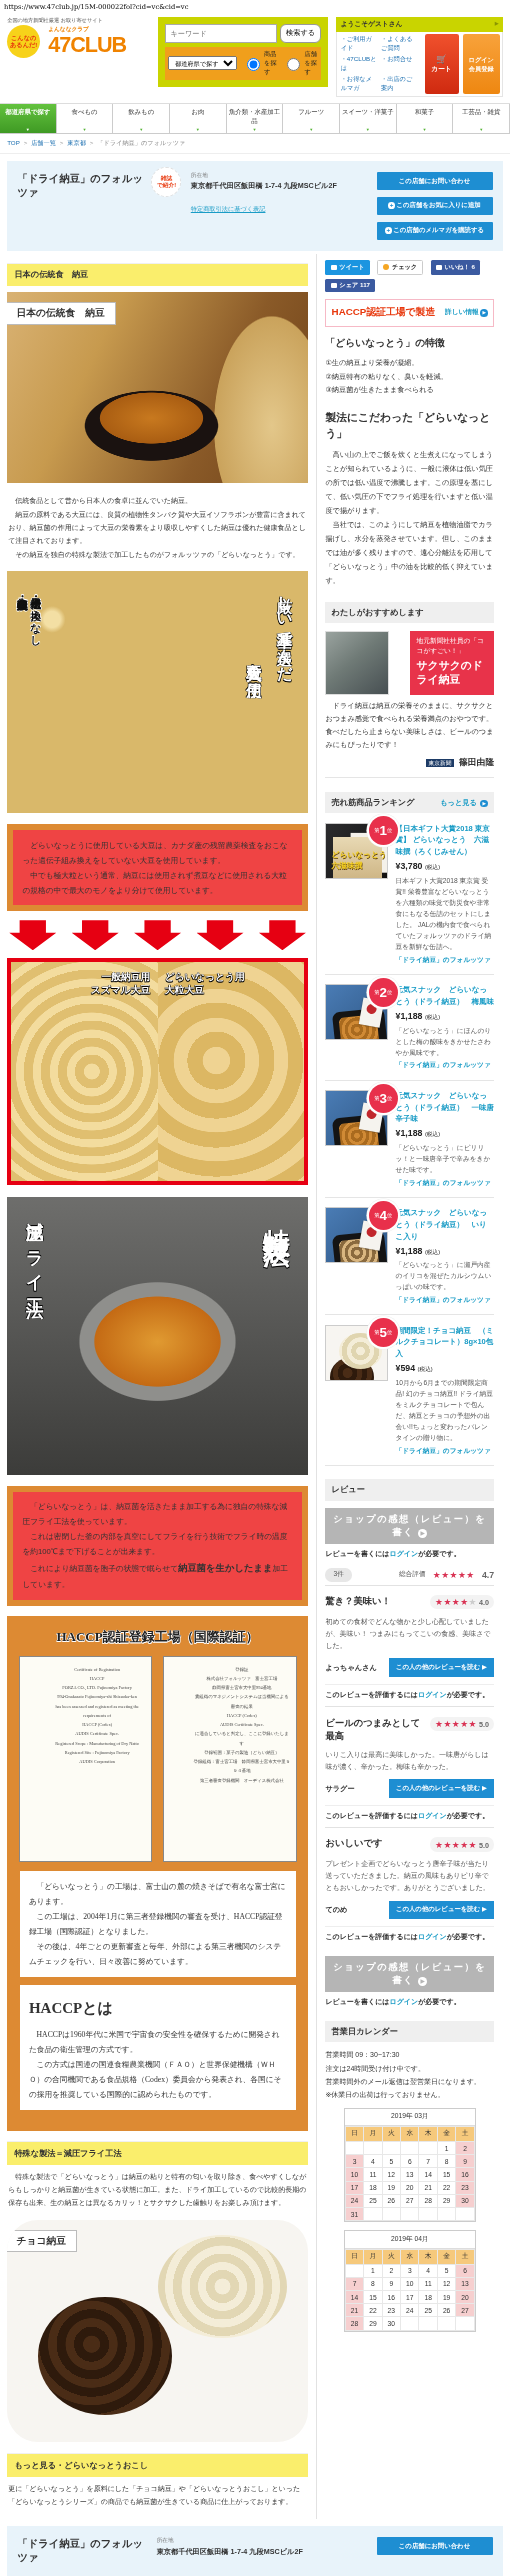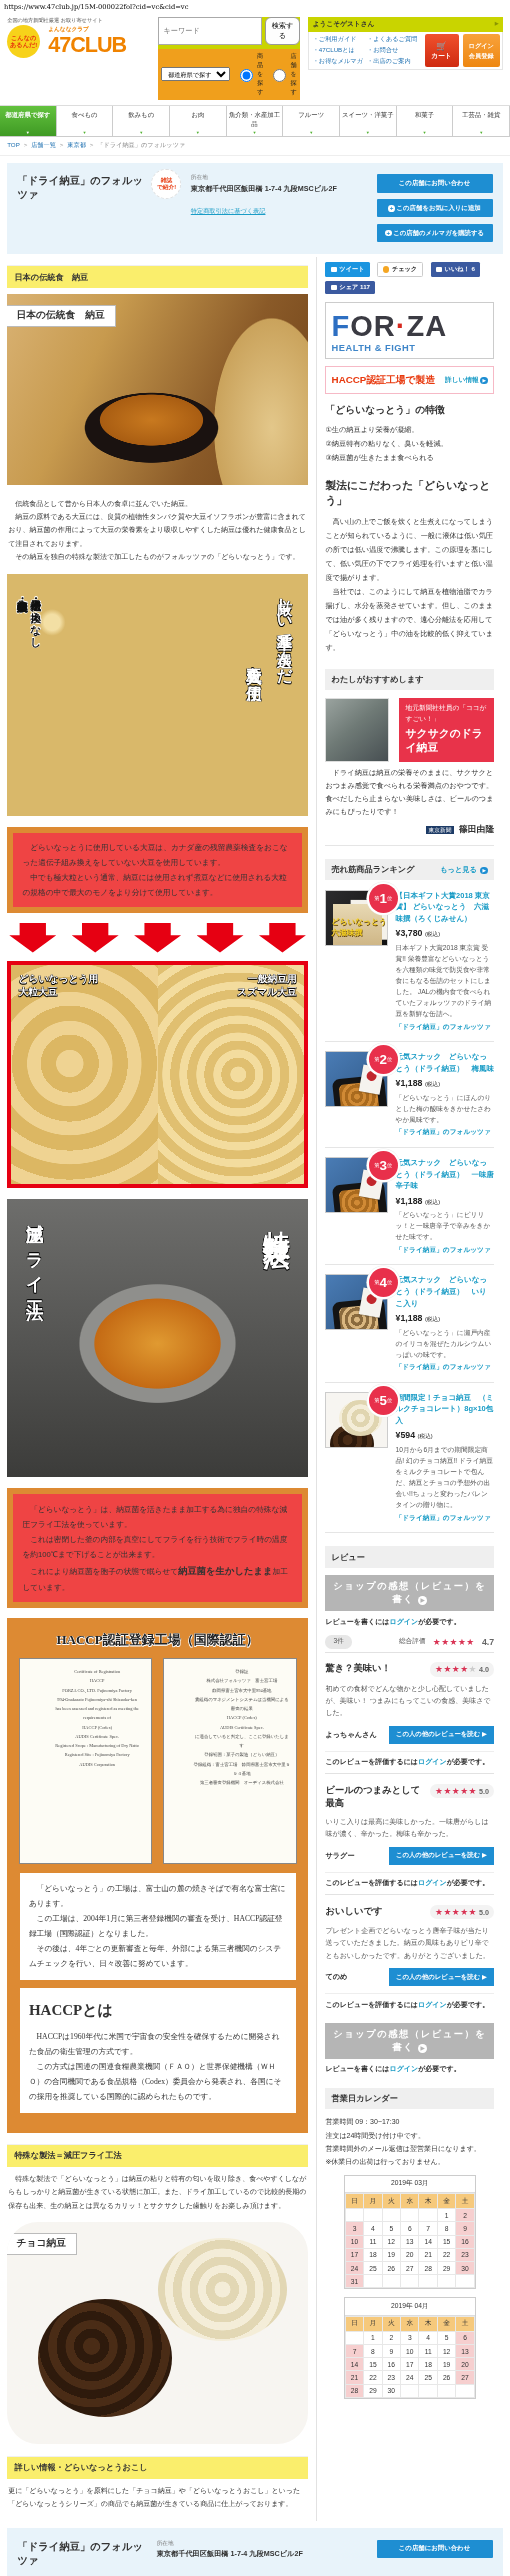--- a/index.html
+++ b/index.html
@@ -15,21 +15,21 @@
   
   .site-header { display:flex; gap:7.2px; padding:5.2px 7.2px 3.1px; align-items:flex-start; }
   .logo-area { width:144px; }
   .tagline { font-size:5.2px; color:#555; margin-bottom:1px; }
   .logo-row { display:flex; align-items:center; gap:8px; }
   .bubble { width:33px; height:33px; border-radius:50%; background:#f7d21a; color:#e8380d;
             font-weight:bold; font-size:6.2px; display:flex; flex-direction:column;
             align-items:center; justify-content:center; line-height:1.2; flex-shrink:0;}
   .logo-main { color:#f08300; font-weight:bold; font-size:21.6px; letter-spacing:-1px; line-height:1; }
   .logo-kana { color:#f08300; font-weight:bold; font-size:5.7px; display:block; }
-  .search-panel { width:142px; background:#c9d400; padding:0; }
+  .search-panel { width:170px; background:#c9d400; padding:7px; }
   .search-row { display:flex; gap:3.1px; }
   .search-row input { flex:1; border:0.5px solid #aaa; padding:4.1px; font-size:7.2px; }
   .search-btn { background:#fefefe; border:0.5px solid #999; border-radius:6px; padding:3.1px 5.2px;
                 font-size:7.2px; cursor:pointer; }
   .pref-row { background:#f09f1c; margin-top:3.6px; padding:3.1px; display:flex; align-items:center;
               gap:4.1px; font-size:6.2px; }
   .pref-row select { font-size:6.2px; padding:1.5px; }
   .radio-lbl { display:flex; align-items:center; gap:1.5px; color:#222; }
   .user-panel { flex:1; }
   .welcome-bar { background:#c9d400; padding:3.1px 5.2px; font-weight:bold; font-size:6.7px;
@@ -160,21 +160,21 @@
   .binfo { display:inline-block; width:7.7px; height:7.7px; border-radius:50%; background:#1e8ed2;
            color:#fff; font-size:4.6px; text-align:center; line-height:7.7px; margin-left:1.5px;}
   .feat-title { font-size:9.8px; font-weight:bold; margin:4.1px 0 6.2px; }
   .feat-item { font-size:7.2px; line-height:1.9; color:#333; }
   .seihou-title { font-size:10.8px; font-weight:bold; margin:13.4px 0 7.2px; line-height:1.4;}
   .seihou-para { font-size:7.2px; line-height:1.95; color:#333; margin-bottom:13.4px; }
   .sec-header { background:#efefef; padding:5.2px 6.2px; font-size:8.2px; font-weight:bold;
                 display:flex; justify-content:space-between; align-items:center; margin:13.4px 0 0;}
   .sec-more { color:#1a9cc6; font-size:7.2px; cursor:pointer; }
   .rec-wrap { padding:8.2px 0; border-bottom:0.5px solid #e5e5e5; }
-  .rec-top { display:flex; gap:10px; }
+  .rec-top { display:flex; gap:21px; }
   .rec-photo { width:64px; height:64px; flex-shrink:0; border:0.5px solid #ddd;
       background:linear-gradient(140deg,#9aa39f 0%,#6f7a76 45%,#474f52 100%); }
   .rec-red { background:#e8334a; color:#fff; padding:5.2px 6.2px; flex:1;}
   .rec-red .small { font-size:6.7px; line-height:1.5; }
   .rec-red .big { font-size:10.8px; font-weight:bold; margin-top:3.1px; }
   .rec-para { font-size:7.2px; line-height:1.8; margin:5.2px 0; }
   .rec-sign { text-align:right; font-size:7.2px; }
   .rec-sign .np { background:#1d3b66; color:#fff; font-size:5.7px; padding:1px 2.6px; margin-right:3.1px;}
   .rec-sign b { font-size:8.8px; }
   .rank-item { display:flex; gap:7.2px; padding:9.3px 0; border-bottom:0.5px solid #e5e5e5; }
@@ -356,27 +356,27 @@
     <div class="obox pre">　どらいなっとうに使用している大豆は、カナダ産の残留農薬検査をおこなった遺伝子組み換えをしていない大豆を使用しています。
 　中でも極大粒という通常、納豆には使用されず煮豆などに使用される大粒の規格の中で最大のモノをより分けて使用しています。</div>
     <div class="arrows">
       <div class="arrow-down"></div>
       <div class="arrow-down"></div>
       <div class="arrow-down"></div>
       <div class="arrow-down"></div>
       <div class="arrow-down"></div>
     </div>
     <div class="compare">
+      <div class="cmp-half cmp-b">
+          <div class="cmp-lbl outline-b pre">一般納豆用
+スズマル大豆</div>
+        </div>
       <div class="cmp-half cmp-a">
           <div class="cmp-lbl outline-b pre">どらいなっとう用
 大粒大豆</div>
-        </div>
-      <div class="cmp-half cmp-b">
-          <div class="cmp-lbl outline-b pre">一般納豆用
-スズマル大豆</div>
         </div>
     </div>
     <div class="story-img img-fryer">
       <div class="vtext outline-b fr-left">減圧フライ工法</div>
       <div class="vtext outline-b fr-right">特殊製法</div>
     </div>
     <div class="obox"><span class="pre">　「どらいなっとう」は、納豆菌を活きたまま加工する為に独自の特殊な減圧フライ工法を使っています。
 　これは密閉した釜の内部を真空にしてフライを行う技術でフライ時の温度を約100℃まで下げることが出来ます。
 　これにより納豆菌を胞子の状態で眠らせて</span><b>納豆菌を生かしたまま</b><span>加工しています。</span></div>
     <div class="haccp-sec">
@@ -412,21 +412,21 @@
 　この方式は国連の国連食糧農業機関（ＦＡＯ）と世界保健機構（ＷＨＯ）の合同機関である食品規格（Codex）委員会から発表され、各国にその採用を推奨している国際的に認められたものです。</div>
       </div>
     </div>
     <div class="ybar">特殊な製法＝減圧フライ工法</div>
     <div class="story-para pre">　特殊な製法で「どらいなっとう」は納豆の粘りと特有の匂いを取り除き、食べやすくしながらもしっかりと納豆菌が生きている状態に加工。また、ドライ加工しているので比較的長期の保存も出来、生の納豆とは異なるカリッ！とサクサクした歯触りをお楽しみ頂けます。</div>
     <div class="story-img img-choco">
       <div class="img-label">チョコ納豆</div>
       <div class="blob blob-dark"></div>
       <div class="blob blob-light"></div>
     </div>
-    <div class="ybar">詳しい情報・どらいなっとうおこし</div>
+    <div class="ybar">もっと見る・どらいなっとうおこし</div>
     <div class="story-para pre">更に「どらいなっとう」を原料にした「チョコ納豆」や「どらいなっとうおこし」といった「どらいなっとうシリーズ」の商品でも納豆菌が生きている商品に仕上がっております。</div>
   </div>
 
   <div class="col-right">
     <div class="social-row">
       <span class="pill pill-tw">
           <span class="ic-sq"></span>
           <span>ツイート</span>
         </span>
       <span class="pill pill-chk">
@@ -435,24 +435,20 @@
         </span>
       <span class="pill pill-fb">
           <span class="ic-sq"></span>
           <span>いいね！ 6</span>
         </span>
       <span class="pill pill-fb">
           <span class="ic-sq"></span>
           <span>シェア 117</span>
         </span>
     </div>
-    <div class="forza-box">
-      <div class="forza-word"><span class="fblue">F</span>OR<span class="fred">·</span>Z<span>A</span></div>
-      <div class="forza-sub">HEALTH &amp; FIGHT</div>
-    </div>
     <div class="haccp-banner">
       <span class="red">HACCP認証工場で製造</span>
       <span class="info"><span>詳しい情報</span><span class="binfo">▶</span></span>
     </div>
     <div class="feat-title">「どらいなっとう」の特徴</div>
     <div id="features">
         <div class="feat-item">①生の納豆より栄養が凝縮。</div>
         <div class="feat-item">②納豆特有の粘りなく、臭いを軽減。</div>
         <div class="feat-item">③納豆菌が生きたまま食べられる</div>
       </div>

